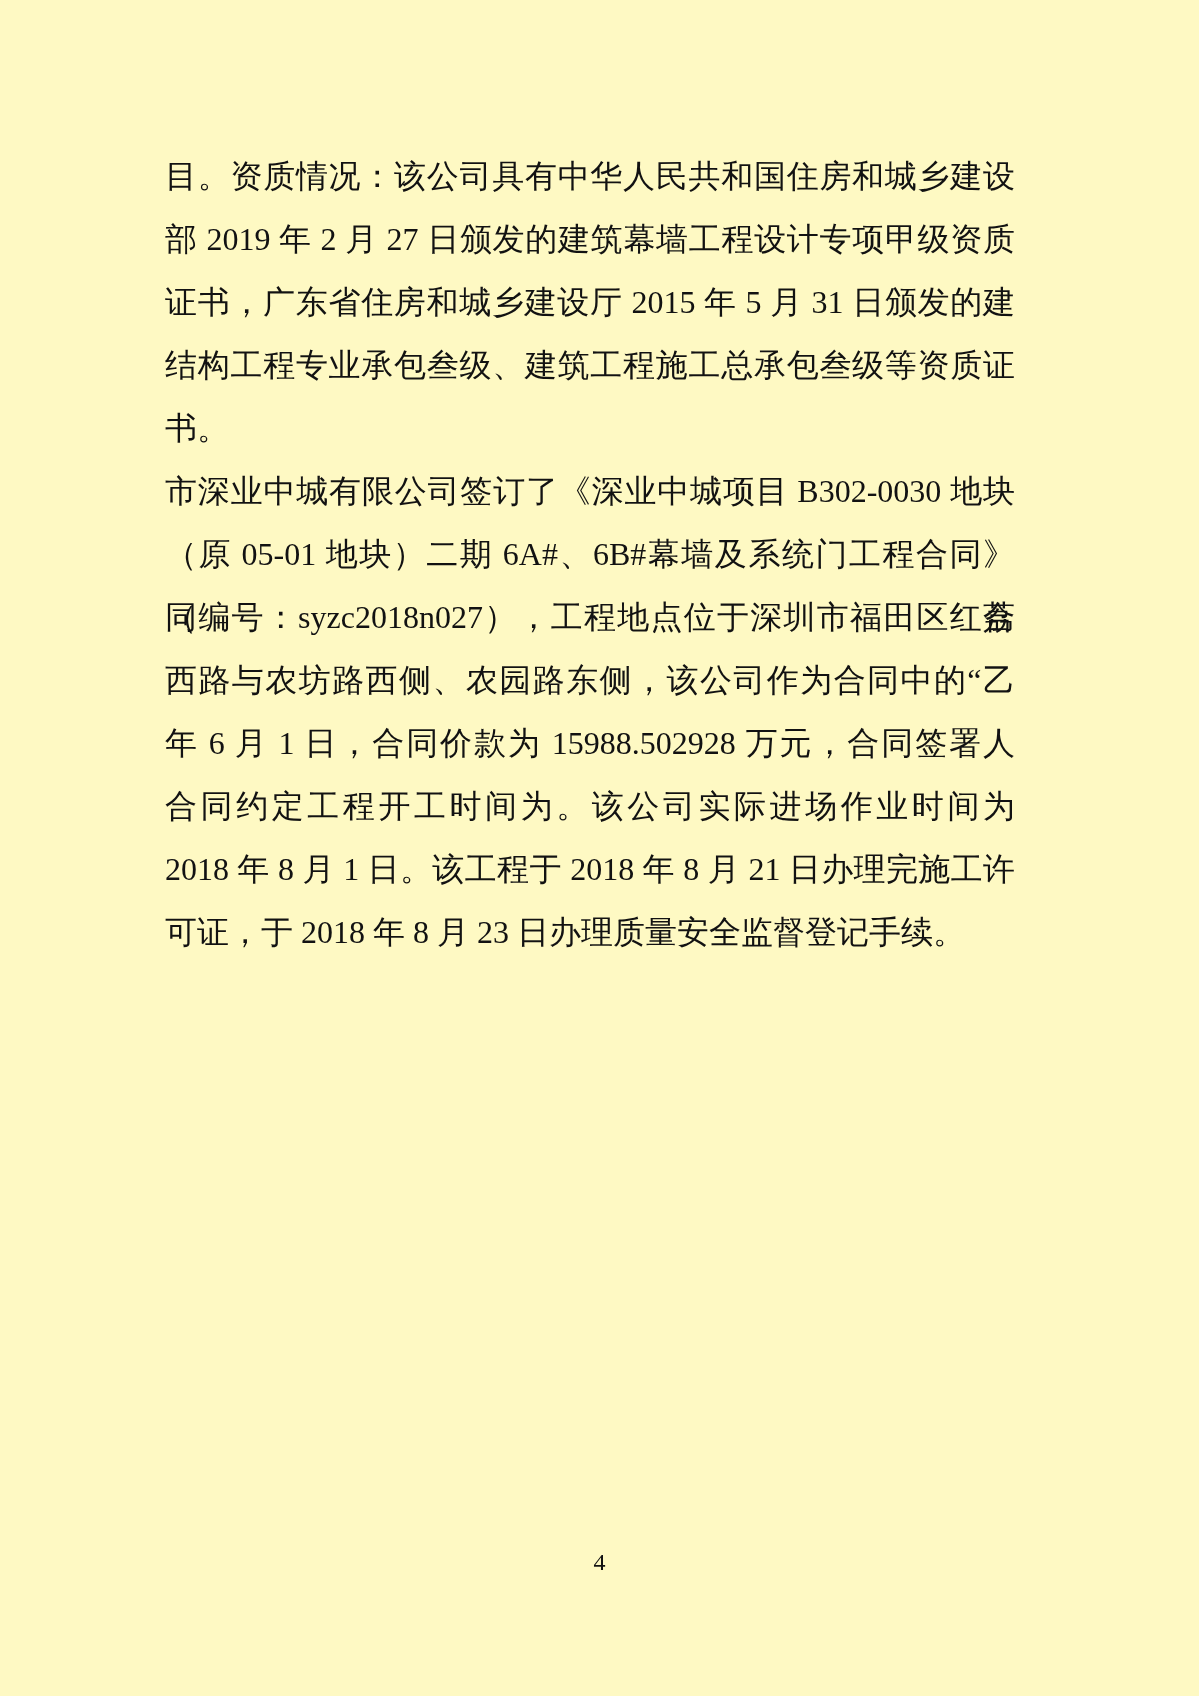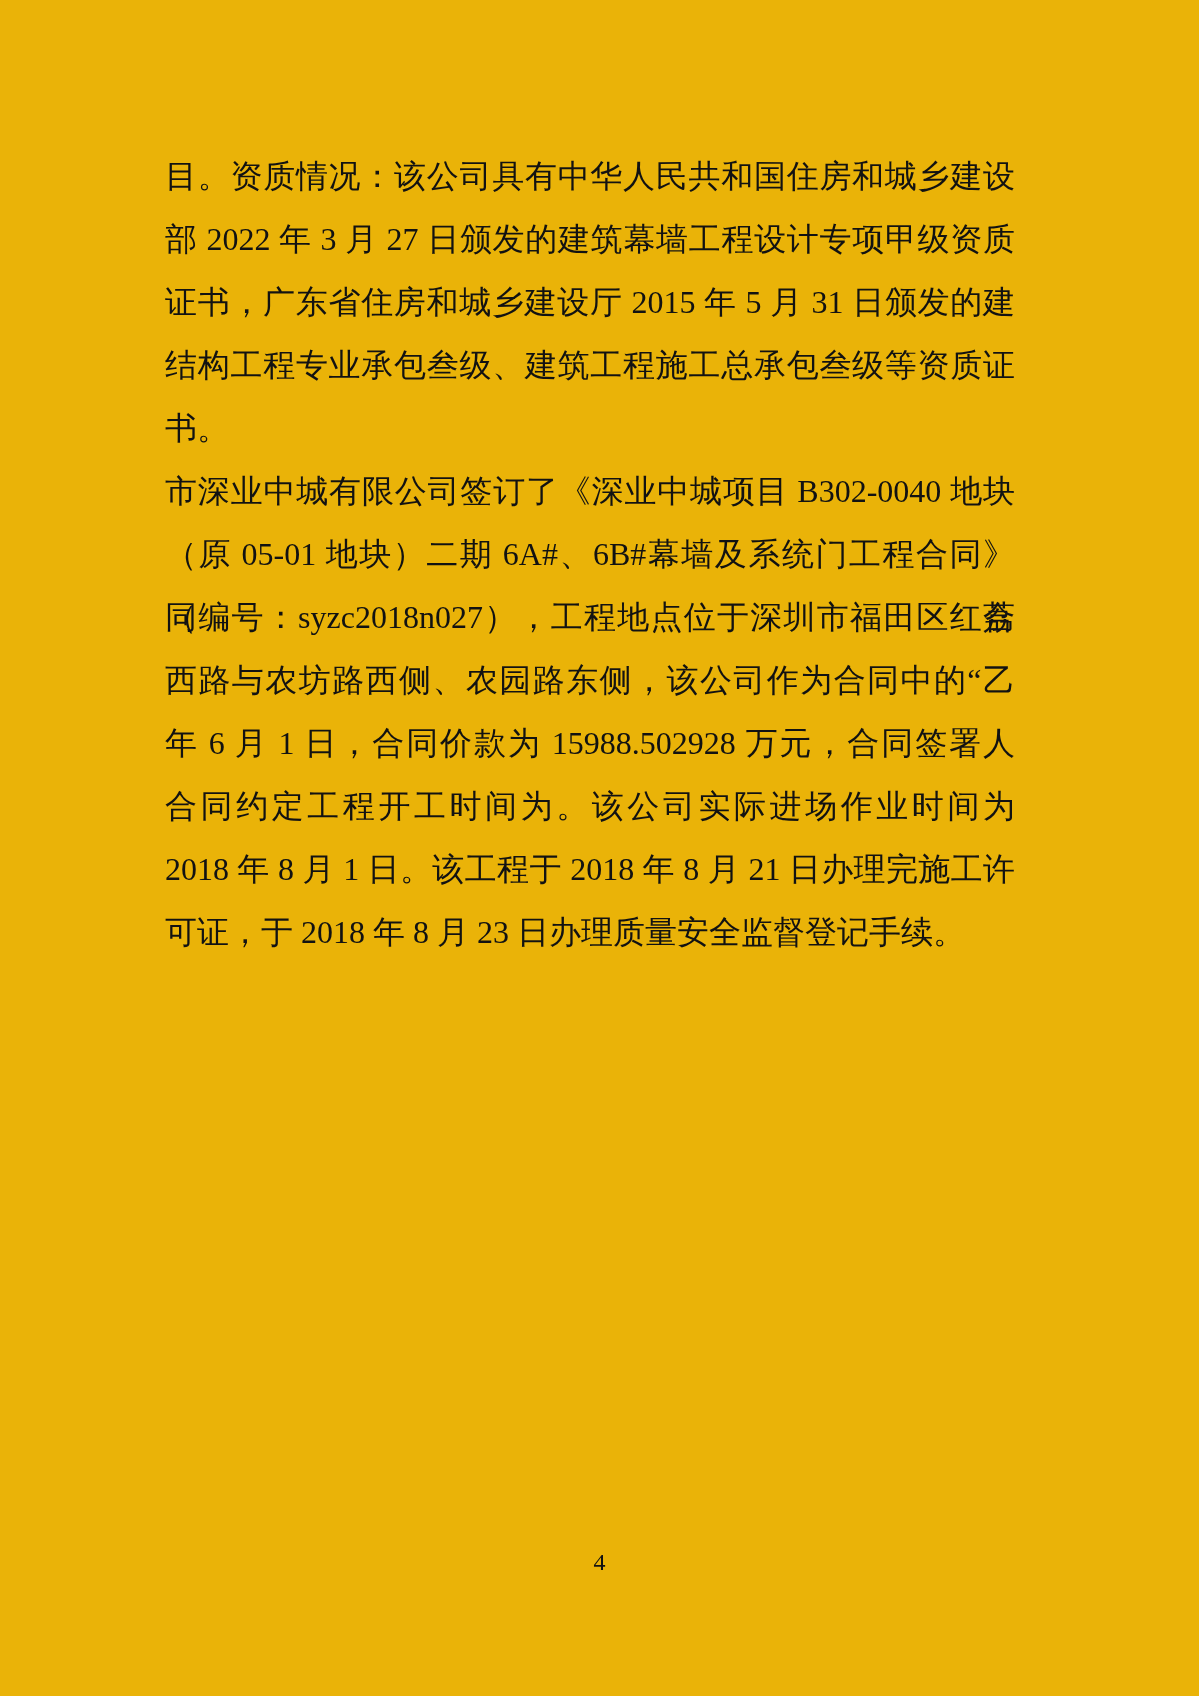--- a/index.html
+++ b/index.html
@@ -4,21 +4,21 @@
 <style>
   html, body {
     margin: 0;
     padding: 0;
     background: #ffffff;
   }
   .page {
     position: relative;
     width: 1199px;
     height: 1696px;
-    background: #eab308;
+    background: #fef9c3;
     overflow: hidden;
     font-family: "Liberation Serif", "DejaVu Serif", serif;
     color: #121212;
   }
   .textblock {
     position: absolute;
     left: 165px;
     top: 145px;
     width: 850px;
   }
@@ -51,28 +51,28 @@
 </style>
 </head>
 <body>
 
 <div class="page">
 
   <div class="textblock">
 
     <div>
       <div class="line">目。资质情况：该公司具有中华人民共和国住房和城乡建设</div>
-      <div class="line">部 2022 年 3 月 27 日颁发的建筑幕墙工程设计专项甲级资质</div>
+      <div class="line">部 2019 年 2 月 27 日颁发的建筑幕墙工程设计专项甲级资质</div>
       <div class="line">证书，广东省住房和城乡建设厅 2015 年 5 月 31 日颁发的建</div>
       <div class="line">结构工程专业承包叁级、建筑工程施工总承包叁级等资质证</div>
       <div class="line flush">书。</div>
     </div>
 
     <div>
-      <div class="line">市深业中城有限公司签订了《深业中城项目 B302-0040 地块</div>
+      <div class="line">市深业中城有限公司签订了《深业中城项目 B302-0030 地块</div>
       <div class="line">（原 05-01 地块）二期 6A#、6B#幕墙及系统门工程合同》（合</div>
       <div class="line">同编号：syzc2018n027），工程地点位于深圳市福田区红荔</div>
       <div class="line">西路与农坊路西侧、农园路东侧，该公司作为合同中的“乙</div>
       <div class="line">年 6 月 1 日，合同价款为 15988.502928 万元，合同签署人</div>
       <div class="line">合同约定工程开工时间为。该公司实际进场作业时间为</div>
       <div class="line">2018 年 8 月 1 日。该工程于 2018 年 8 月 21 日办理完施工许</div>
       <div class="line flush">可证，于 2018 年 8 月 23 日办理质量安全监督登记手续。</div>
     </div>
 
   </div>

